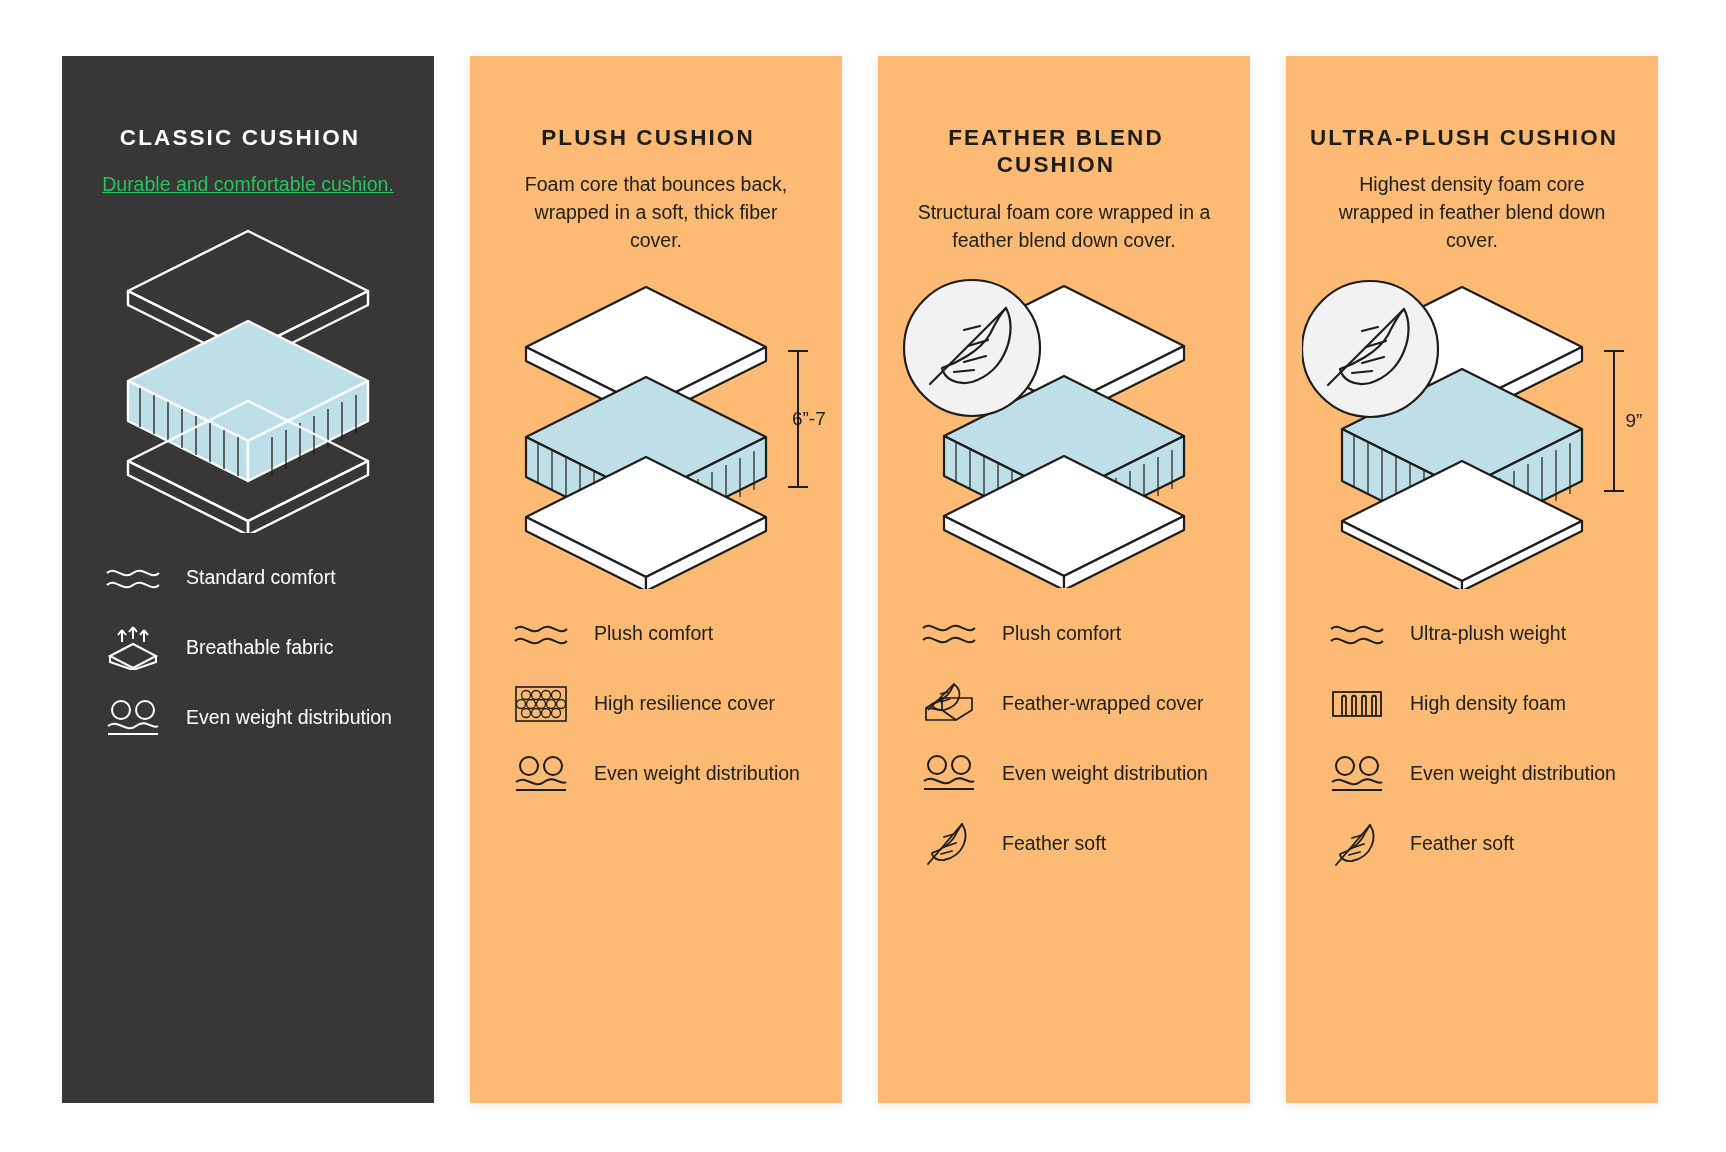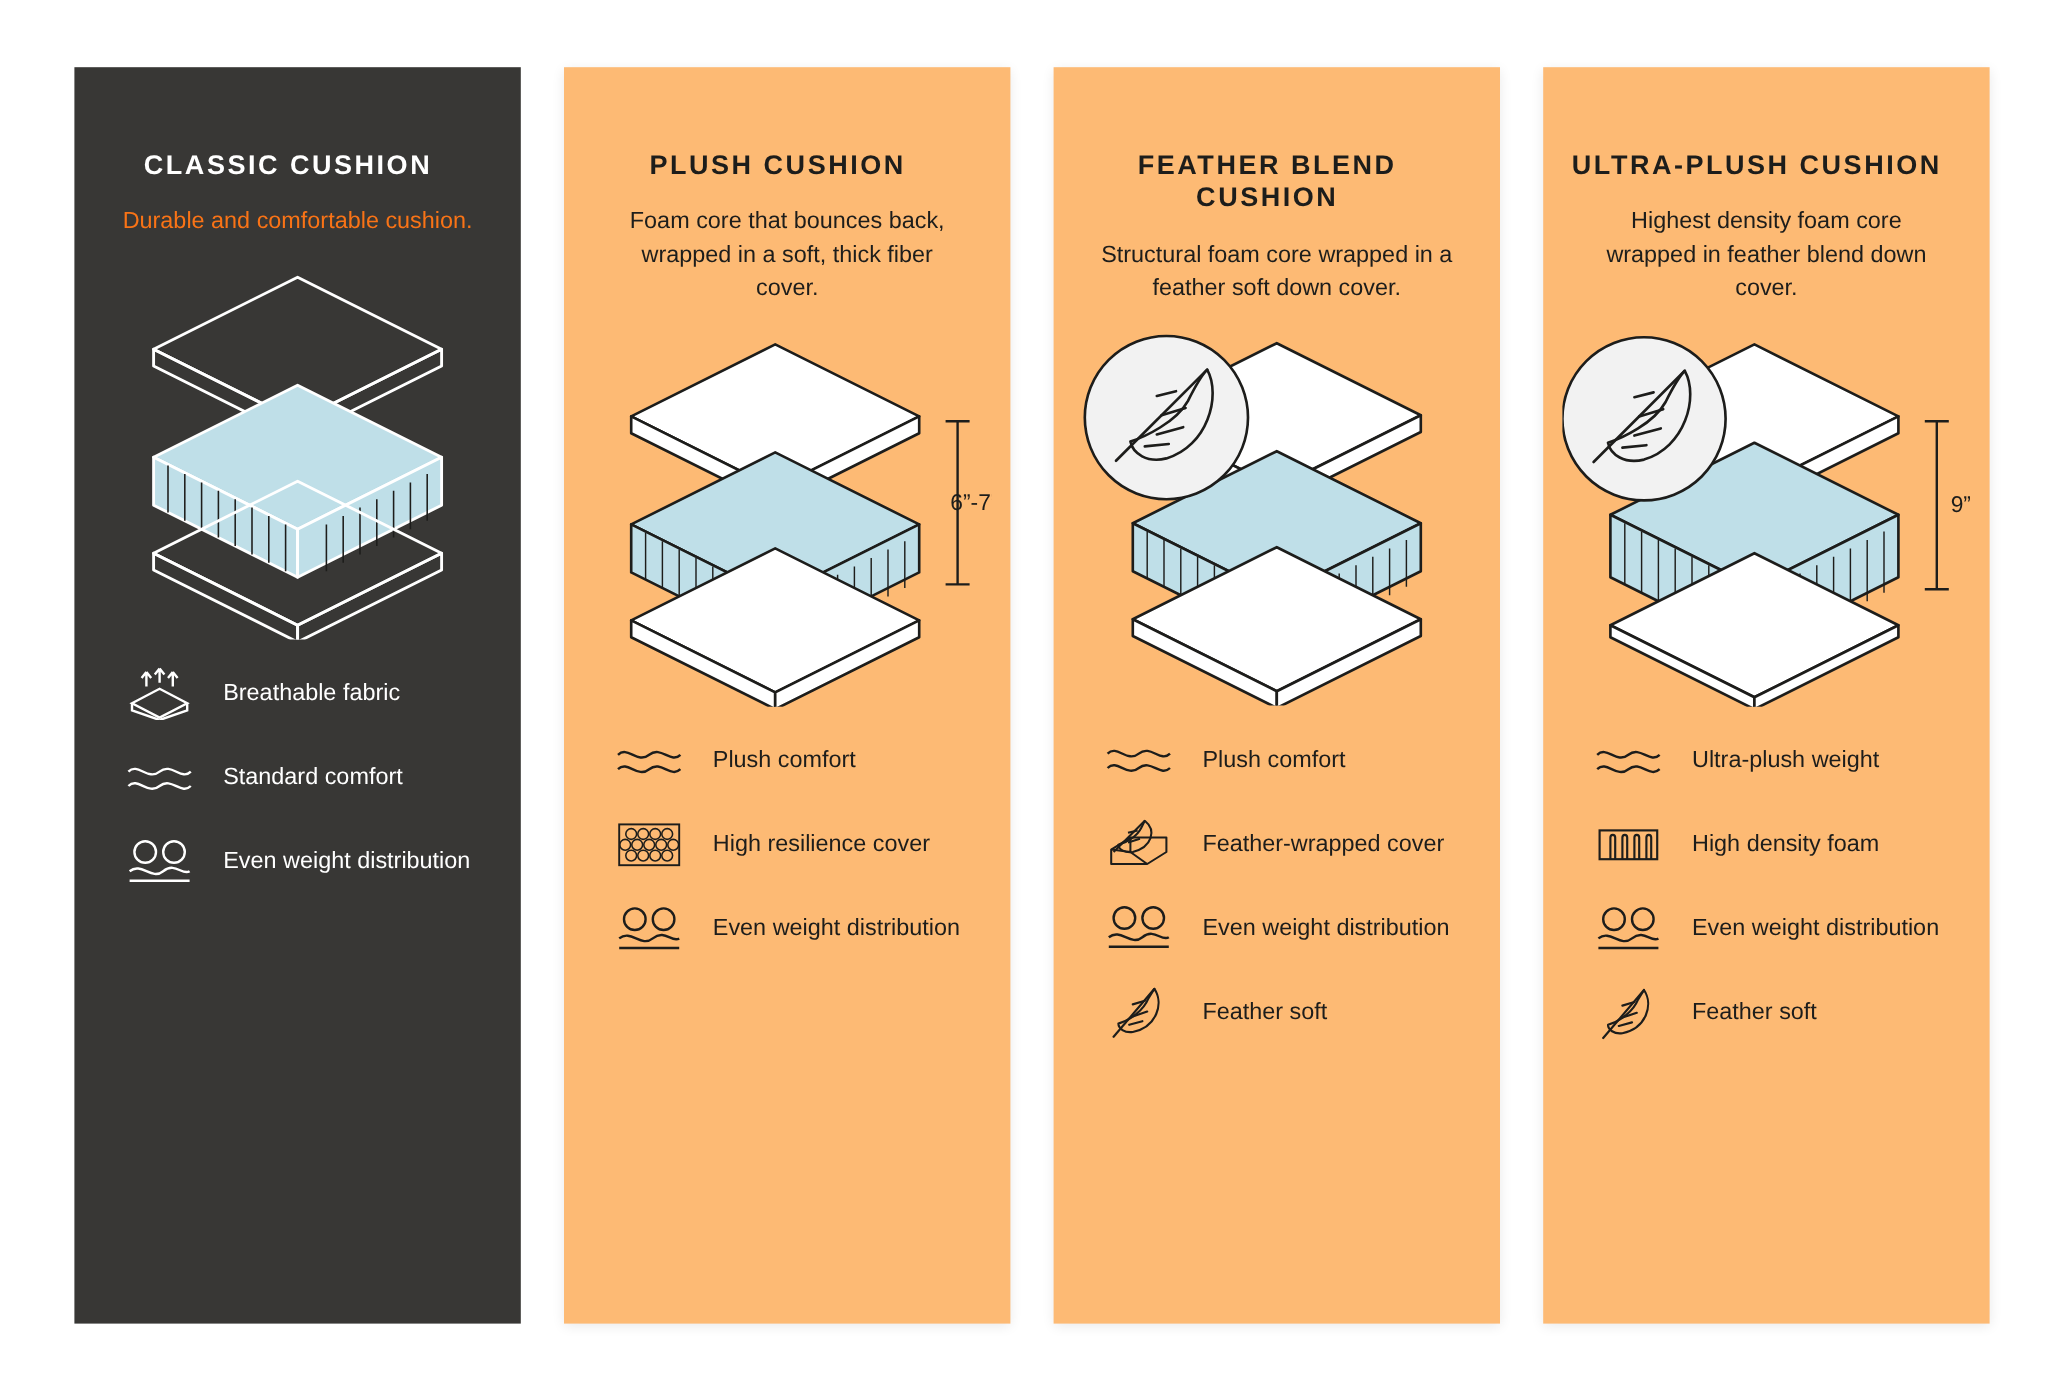--- a/index.html
+++ b/index.html
@@ -52,21 +52,21 @@
   }
   .card.dark .card-title { color: #ffffff; }
   .card-desc {
     margin: 0;
     padding: 20px 36px 0 36px;
     text-align: center;
     font-size: 19.5px;
     line-height: 1.42;
     color: #1d1d1b;
   }
-  .card.dark .card-desc { color: #f97316; }
+  .card.dark .card-desc { color: #22c55e; text-decoration: underline; }
 
   .art {
     position: relative;
     height: 330px;
     margin-top: 14px;
   }
   .art svg { display: block; margin: 0 auto; }
 
   .features {
     padding: 0 34px 0 40px;
@@ -142,39 +142,39 @@
             <polygon points="170,188 290,248 170,308 50,248"></polygon>
             <polygon points="50,248 170,308 170,322 50,262"></polygon>
             <polygon points="290,248 170,308 170,322 290,262"></polygon>
           </g>
         </svg>
       </div>
 
       <div class="features">
         <div class="feature">
           <span class="ficon">
+            <svg width="56" height="30" viewBox="0 0 56 30" fill="none" stroke="#ffffff" stroke-width="2">
+              <path d="M2 10 C10 2, 18 18, 28 10 C38 2, 46 18, 54 10"></path>
+              <path d="M2 22 C10 14, 18 30, 28 22 C38 14, 46 30, 54 22"></path>
+            </svg>
+          </span>
+          <span class="flabel">Standard comfort</span>
+        </div>
+        <div class="feature">
+          <span class="ficon">
             <svg width="58" height="44" viewBox="0 0 58 44" fill="none" stroke="#ffffff" stroke-width="2">
               <path d="M6 30 L29 18 L52 30 L29 42 Z"></path>
               <path d="M6 30 L6 36 L29 44"></path>
               <path d="M52 30 L52 36 L29 44"></path>
               <path d="M18 16 L18 4 M18 4 L14 9 M18 4 L22 9"></path>
               <path d="M29 13 L29 1 M29 1 L25 6 M29 1 L33 6"></path>
               <path d="M40 16 L40 4 M40 4 L36 9 M40 4 L44 9"></path>
             </svg>
           </span>
           <span class="flabel">Breathable fabric</span>
-        </div>
-        <div class="feature">
-          <span class="ficon">
-            <svg width="56" height="30" viewBox="0 0 56 30" fill="none" stroke="#ffffff" stroke-width="2">
-              <path d="M2 10 C10 2, 18 18, 28 10 C38 2, 46 18, 54 10"></path>
-              <path d="M2 22 C10 14, 18 30, 28 22 C38 14, 46 30, 54 22"></path>
-            </svg>
-          </span>
-          <span class="flabel">Standard comfort</span>
         </div>
         <div class="feature">
           <span class="ficon">
             <svg width="58" height="44" viewBox="0 0 58 44" fill="none" stroke="#ffffff" stroke-width="2">
               <circle cx="17" cy="14" r="9"></circle>
               <circle cx="41" cy="14" r="9"></circle>
               <path d="M4 30 C14 22, 22 38, 32 30 C42 22, 48 34, 54 30"></path>
               <path d="M4 38 L54 38"></path>
             </svg>
           </span>
@@ -269,21 +269,21 @@
               <path d="M4 38 L54 38"></path>
             </svg>
           </span>
           <span class="flabel">Even weight distribution</span>
         </div>
       </div>
     </div>
 
     <div class="card">
       <h2 class="card-title">FEATHER BLEND CUSHION</h2>
-      <p class="card-desc">Structural foam core wrapped in a feather soft down cover.</p>
+      <p class="card-desc">Structural foam core wrapped in a feather blend down cover.</p>
 
       <div class="art">
         <svg width="340" height="320" viewBox="0 0 340 320">
           <g fill="none" stroke="#1d1d1b" stroke-width="2.2" stroke-linejoin="round">
             <polygon points="170,18 290,78 170,138 50,78" fill="#ffffff"></polygon>
             <polygon points="50,78 170,138 170,152 50,92" fill="#ffffff"></polygon>
             <polygon points="290,78 170,138 170,152 290,92" fill="#ffffff"></polygon>
             <polygon points="170,108 290,168 170,228 50,168" fill="#bfdfe8"></polygon>
             <polygon points="50,168 170,228 170,268 50,208" fill="#bfdfe8"></polygon>
             <polygon points="290,168 170,228 170,268 290,208" fill="#bfdfe8"></polygon>

